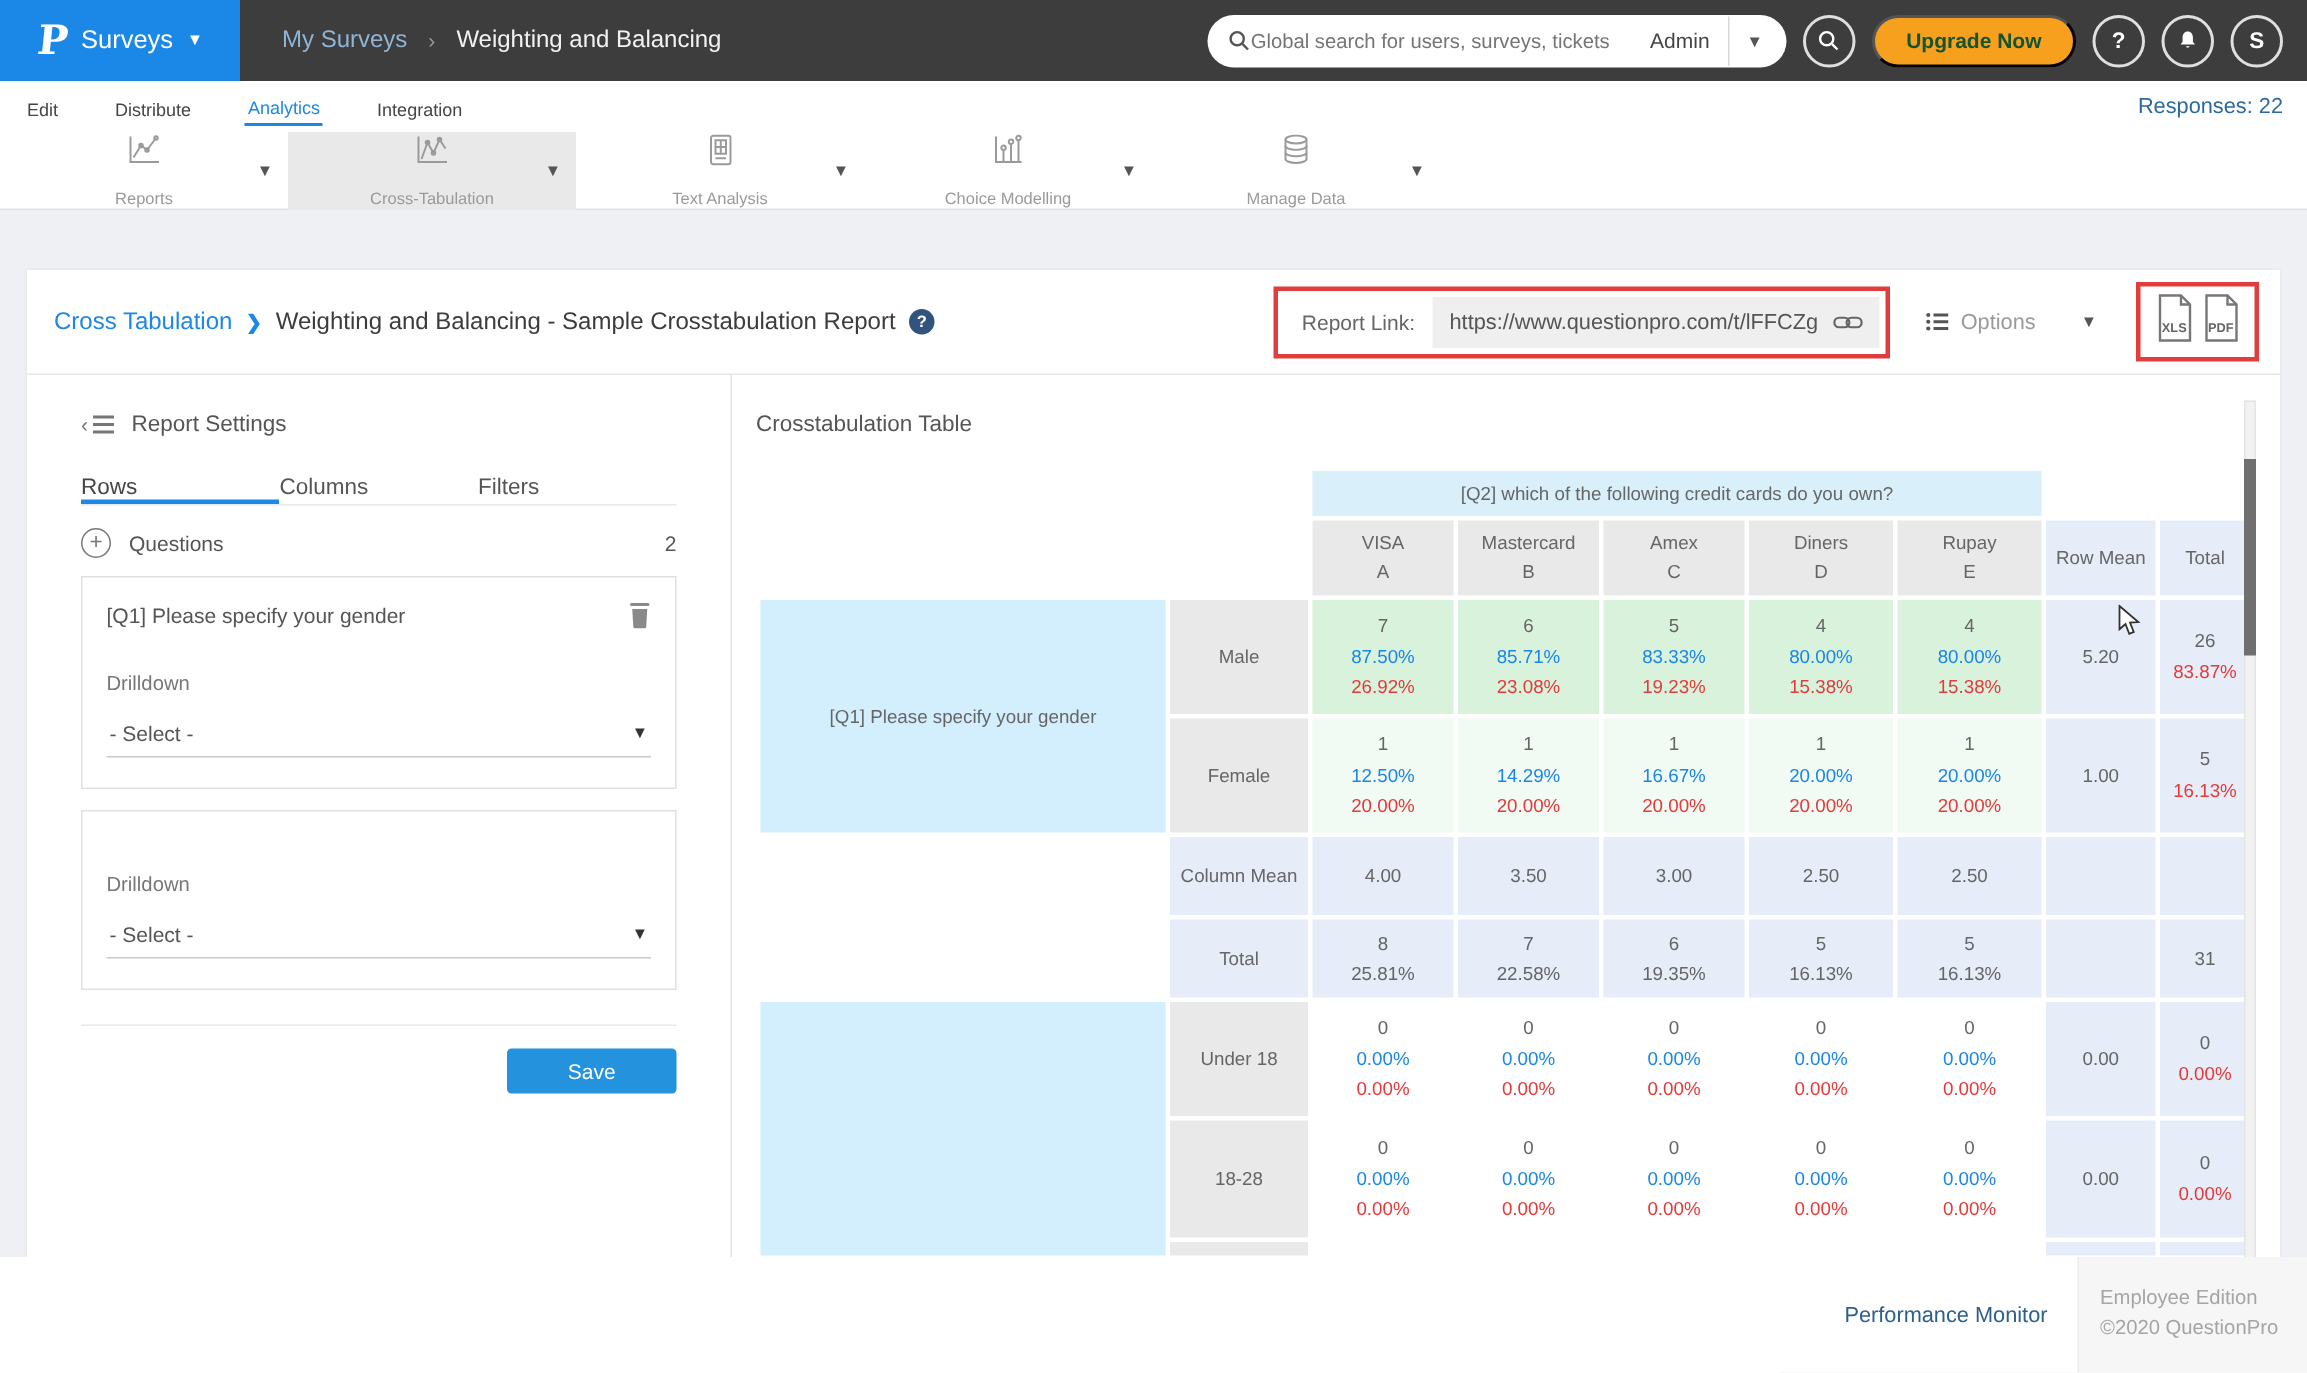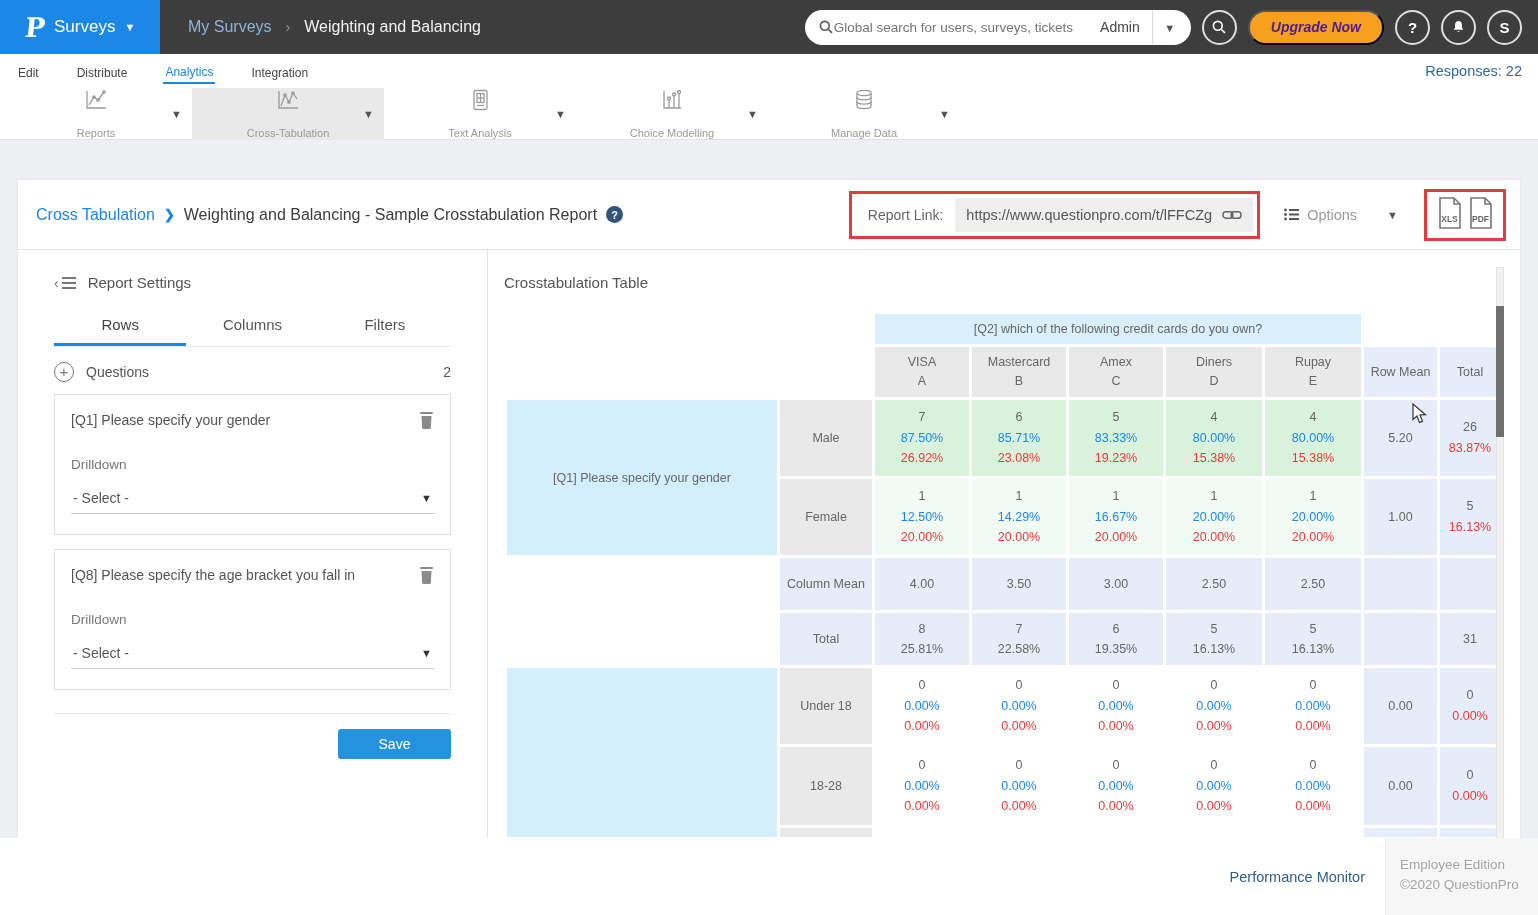--- a/index.html
+++ b/index.html
@@ -23,21 +23,21 @@
   .crumbs .parent{color:#8fb4d6; cursor:pointer;}
   .crumbs .sep{color:#9a9a9a; font-size:14px;}
   .crumbs .current{color:#f2f2f2;}
   .top-right{margin-left:auto; display:flex; align-items:center; gap:11px; padding-right:16px;}
   .search-pill{width:386px; height:35px; background:#fff; border-radius:18px; display:flex; align-items:center; padding:0 4px 0 13px;}
   .search-pill .ph{flex:1; border:0; outline:none; font-size:13.5px; color:#9a9a9a; font-family:inherit; background:transparent;}
   .search-pill .scope{font-size:14px; color:#444; padding:0 12px;}
   .search-pill .vdiv{width:1px; height:33px; background:#d9d9d9;}
   .search-pill .caret-btn{width:34px; text-align:center; color:#555; cursor:pointer;}
   .circle-btn{width:35px; height:35px; border-radius:50%; border:2px solid #dfdfdf; color:#fff; display:flex; align-items:center; justify-content:center; font-size:15px; font-weight:bold; cursor:pointer; background:transparent;}
-  .upgrade{height:35px; border-radius:18px; background:var(--upgrade-orange,#f7a01d); color:#4c1d95; font-weight:bold; font-size:14px; padding:0 21px; display:flex; align-items:center; cursor:pointer;font-style:italic;}
+  .upgrade{height:35px; border-radius:18px; background:var(--upgrade-orange,#f7a01d); color:#14532d; font-weight:bold; font-size:14px; padding:0 21px; display:flex; align-items:center; cursor:pointer;}
   
   .menubar{height:34px; background:#fff; display:flex; align-items:center; padding:0 16px; gap:34px;}
   .menubar .mitem{font-size:12px; color:#454545; cursor:pointer; padding:6px 2px 3px;}
   .menubar .mitem.active{color:var(--accent,#1b87e6); border-bottom:2px solid var(--accent,#1b87e6);}
   .menubar .responses{margin-left:auto; color:#2d6a9f; font-size:14.5px;}
   
   .toolbar{height:52px; background:#fff; border-bottom:1px solid #e2e2e2; display:flex;}
   .tool{width:192px; height:52px; position:relative; display:flex; flex-direction:column; align-items:center; justify-content:center; cursor:pointer;}
   .tool.active{background:#e9e9e9;}
   .tool svg{width:24px; height:22px; stroke:#9a9a9a; fill:none; stroke-width:1.3;}
@@ -66,21 +66,21 @@
   .file-icon svg{width:27px; height:32px;}
   
   .main{display:flex; height:600px;}
   .settings{width:470px; border-right:1px solid #e3e3e3; padding:24px 36px 0; flex-shrink:0;}
   .st-head{display:flex; align-items:center; gap:12px; color:#555; font-size:15px;}
   .st-icon{display:flex; align-items:center; gap:3px; color:#777; cursor:pointer;}
   .st-icon .lt{font-size:14px;}
   .bars{display:flex; flex-direction:column; gap:3px;}
   .bars i{display:block; width:14px; height:2px; background:#777;}
   .tabs{display:flex; margin-top:25px; border-bottom:1px solid #e8e8e8;}
-  .tab{flex:1; text-align:center; font-size:15px; color:#555; padding-bottom:10px; cursor:pointer;}
+  .tab{flex:1; text-align:left; font-size:15px; color:#555; cursor:pointer;}
   .tab.active{border-bottom:3px solid var(--accent,#1b87e6); color:#454545;}
   .q-row{display:flex; align-items:center; gap:12px; padding:15px 0 12px;}
   .plus-circle{width:20px; height:20px; border-radius:50%; border:1.5px solid #777; color:#777; font-size:15px; line-height:17px; text-align:center; cursor:pointer;}
   .q-label{font-size:14px; color:#555;}
   .q-count{margin-left:auto; font-size:14px; color:#555;}
   .qcard{border:1px solid #e0e0e0; padding:17px 16px 20px; margin-bottom:14px; background:#fff;}
   .qcard .qc-top{display:flex; align-items:flex-start;}
   .qcard .qtitle{font-size:14px; color:#555; flex:1; padding-right:8px;}
   .trash{cursor:pointer;}
   .trash svg{width:15px; height:17px; fill:#8a8a8a;}
@@ -319,29 +319,20 @@
             </span>
           </div>
           <div class="drill">Drilldown</div>
           <div class="select">
             <span class="sval">- Select -</span>
             <span class="scaret">▼</span>
           </div>
         </div>
 
         <div class="qcard">
-          <div class="qc-top">
-            <span class="qtitle">[Q8] Please specify the age bracket you fall in</span>
-            <span class="trash">
-              <svg viewBox="0 0 15 17">
-                  <rect x="1" y="0" width="13" height="2" rx="1"></rect>
-                  <path d="M2.5 4 H12.5 L11.8 16 a1.3 1.3 0 0 1 -1.3 1 H4.5 a1.3 1.3 0 0 1 -1.3 -1 Z"></path>
-                </svg>
-            </span>
-          </div>
           <div class="drill">Drilldown</div>
           <div class="select">
             <span class="sval">- Select -</span>
             <span class="scaret">▼</span>
           </div>
         </div>
 
         <div class="panel-div"></div>
         <div class="save-row">
           <button class="save-btn">Save</button>

